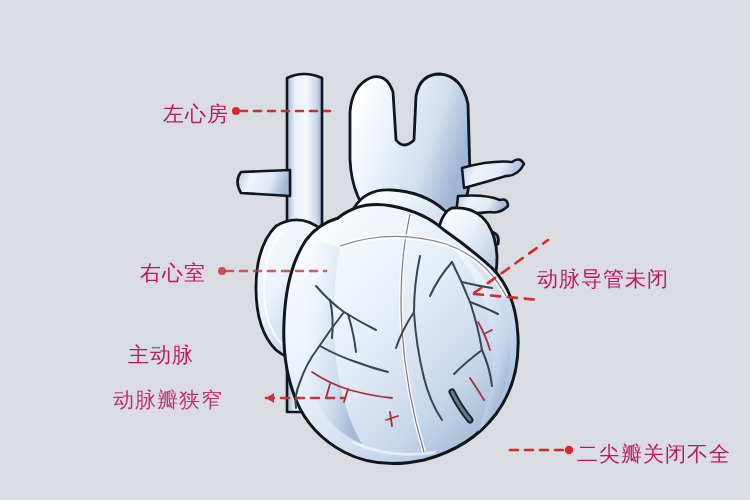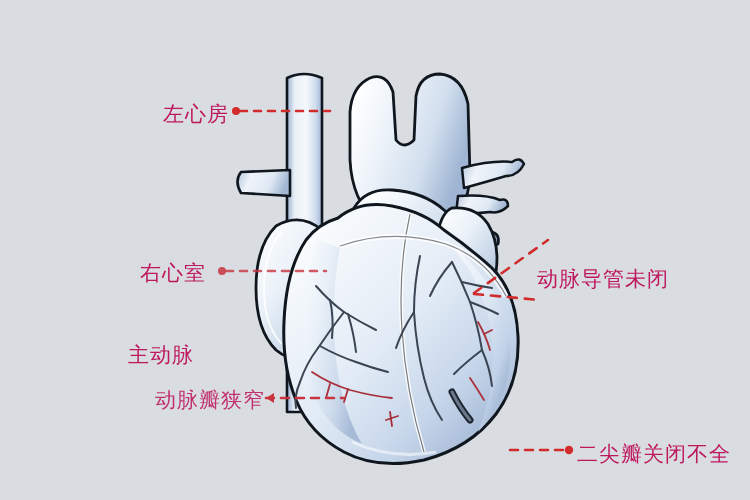--- a/index.html
+++ b/index.html
@@ -11,21 +11,21 @@
   #stage{position:relative;width:750px;height:500px;background:#d9dde1;}
   #art{position:absolute;left:0;top:0;width:750px;height:500px;}
   .lbl{
     position:absolute;
     color:#be185d;
     font-size:21px;
     letter-spacing:1px;
     white-space:nowrap;
     font-family:Liberation Mono, monospace;
   }
-  .lbl.faded{opacity:.88;margin-left:42px;}
+  .lbl.faded{opacity:.88;}
   .lbl.ghost{opacity:.72;}
   #lbl-la{left:163px;top:100px;}
   #lbl-rv{left:140px;top:259px;}
   #lbl-ao{left:128px;top:301px;margin-top:40px;}
   #lbl-vsd{left:545px;top:222px;}
   #lbl-pda{left:537px;top:265px;text-align:center;}
   #lbl-avb{left:577px;top:440px;}
   #lbl-low-a{left:113px;top:386px;}
   #lbl-low-b{left:124px;top:387px;}
 </style>

